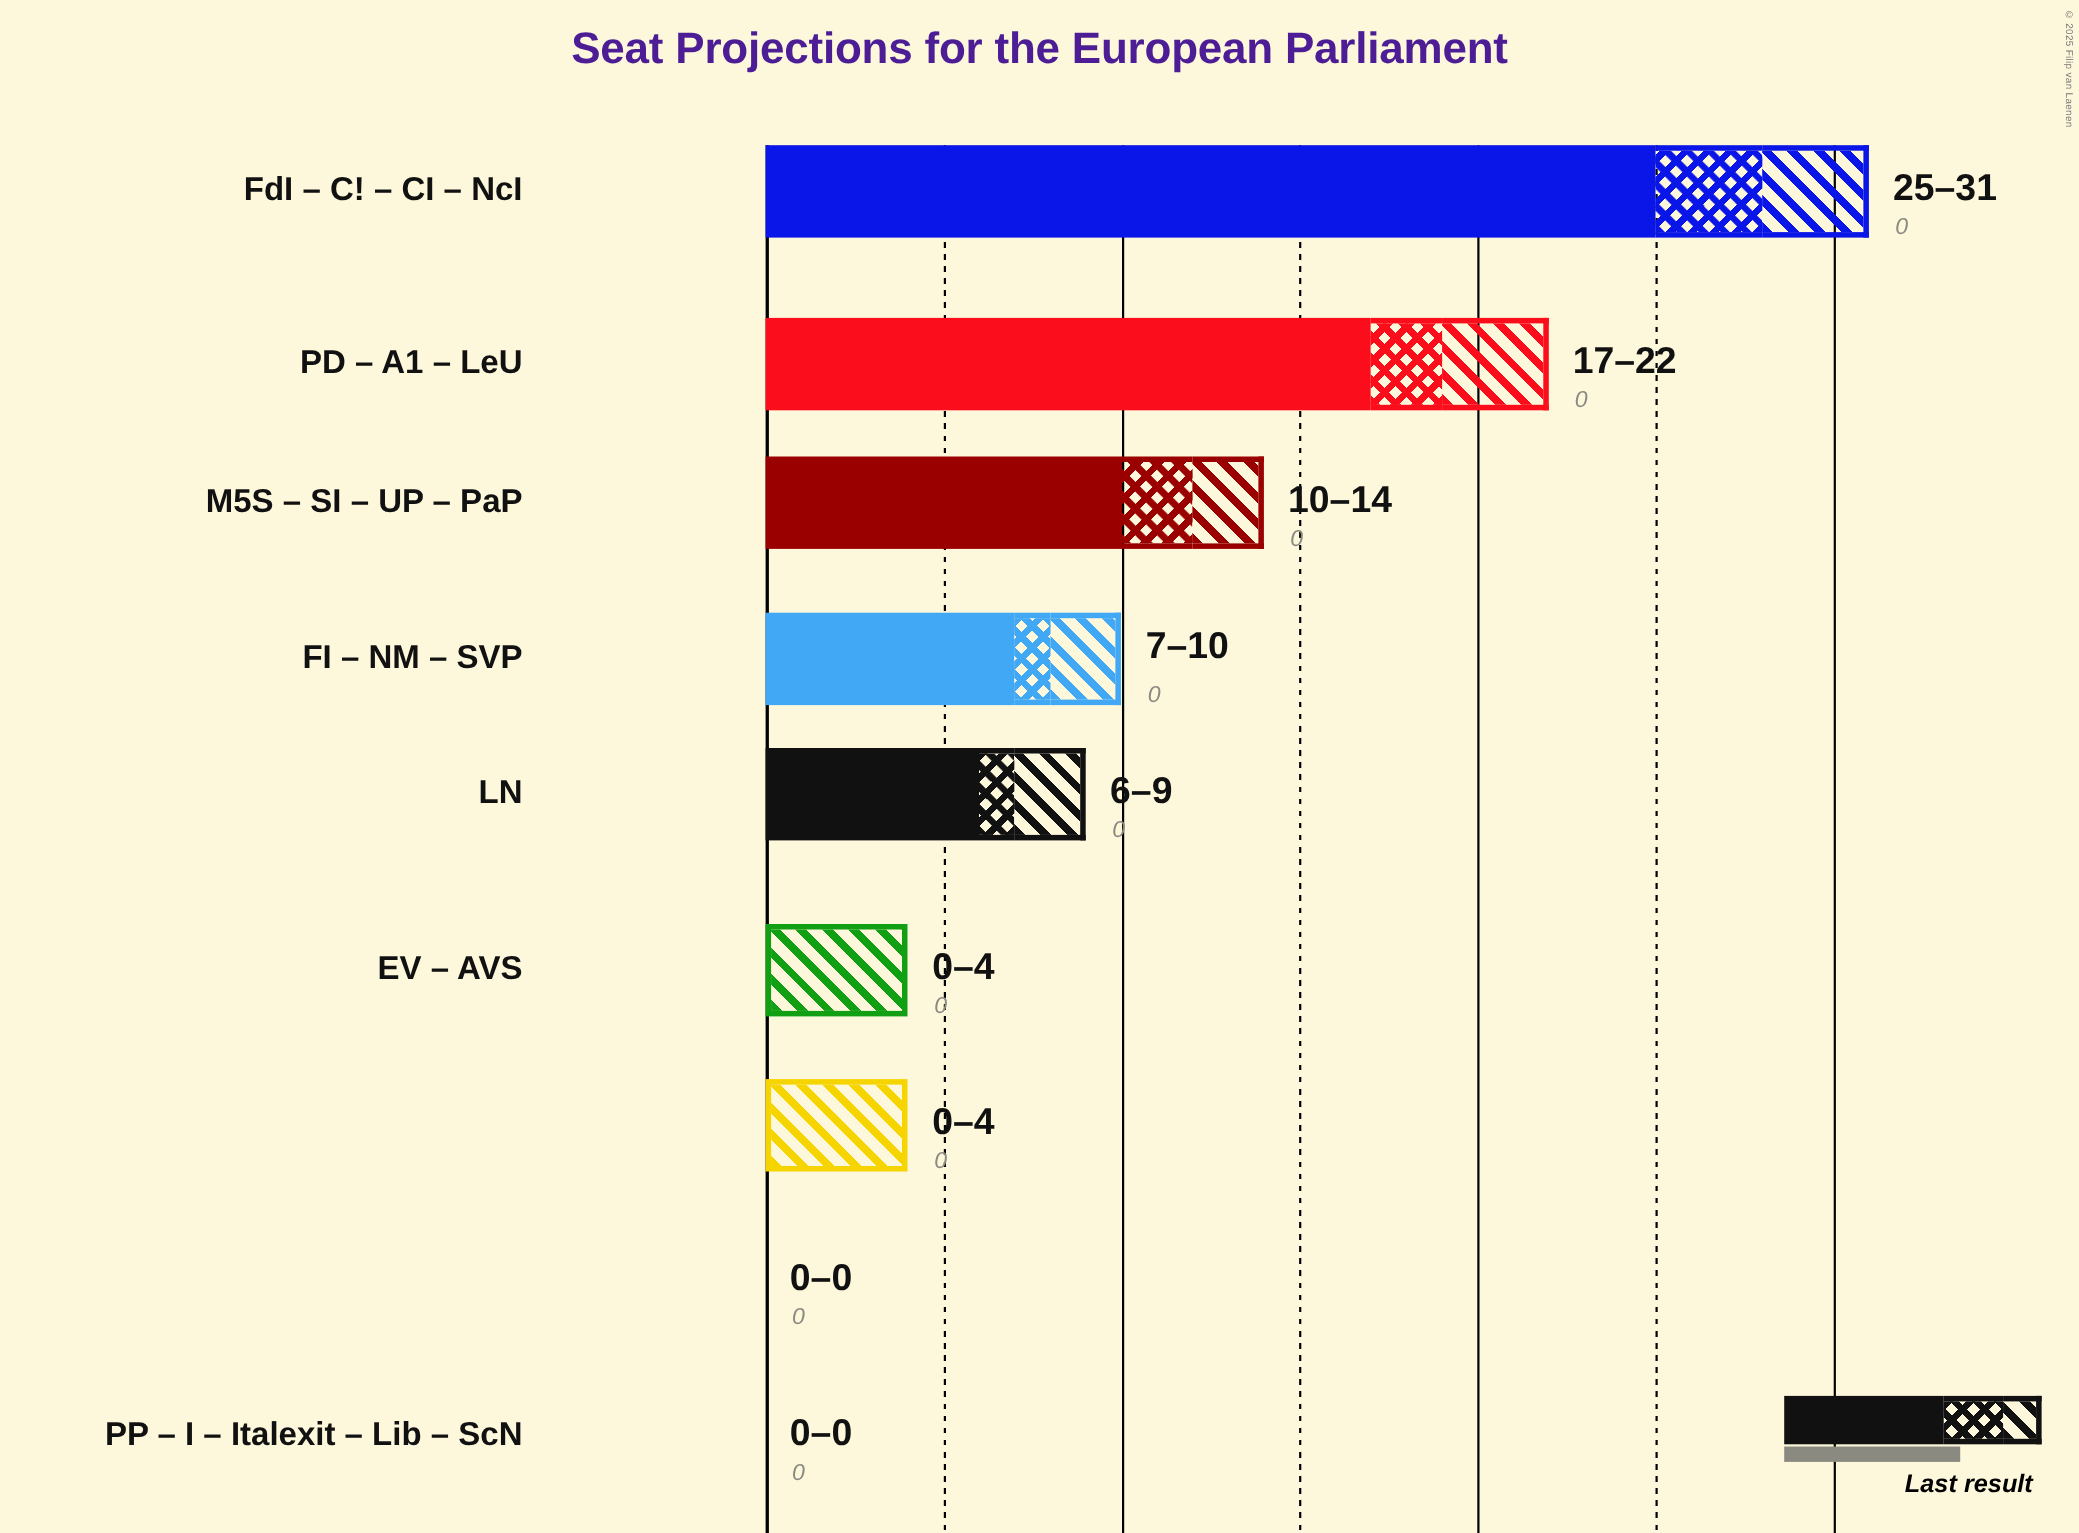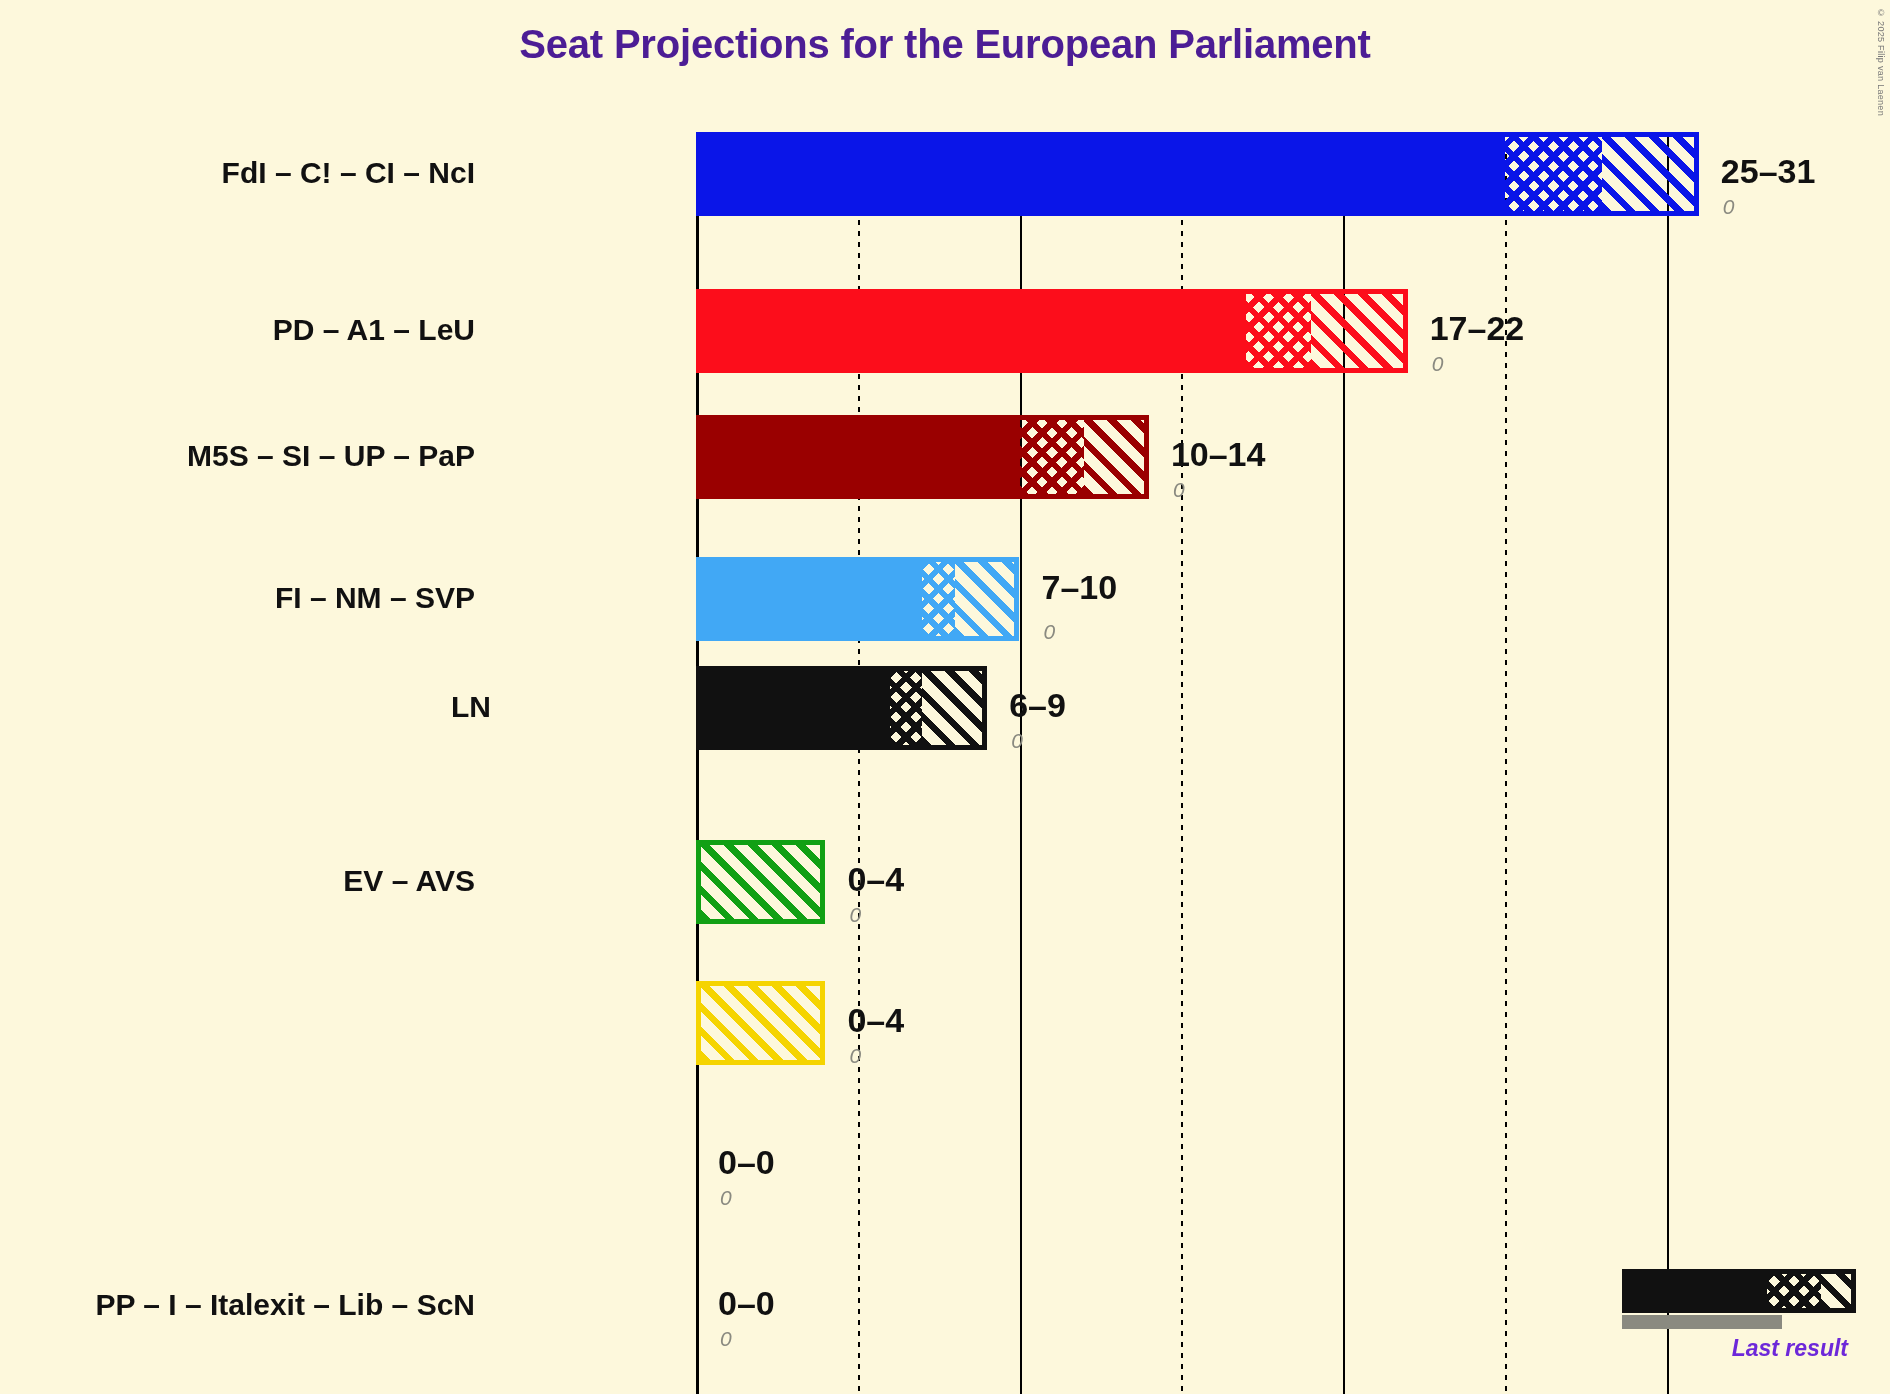--- a/index.html
+++ b/index.html
@@ -166,21 +166,21 @@
     width: 160px;
     background: #8a8a80;
     margin-left: auto;
     margin-right: 74px;
     margin-top: 2px;
   }
   .legend-last-label {
     font-size: 23px;
     font-style: italic;
     font-weight: bold;
-    color: #6d28d9;
+    color: #000000;
     margin-top: 6px;
     margin-right: 8px;
   }
 </style>
 </head>
 <body>
 
 <div id="chart-root">
 
   <div class="title">Seat Projections for the European Parliament</div>
@@ -227,21 +227,21 @@
       <div class="row" style="top: 556.5px; height: 84px;">
         <div class="row-label" style="top: 26px;">FI – NM – SVP</div>
         <div class="bar" style="left: 696px; width: 323.5px;">
           <div class="seg seg-solid" style="left: 0px; width: 226.45px; background: rgb(65, 168, 245);"></div>
           <div class="seg seg-cross" style="left: 226.45px; width: 32.35px; border-color: rgb(65, 168, 245); background-image: repeating-linear-gradient(45deg, rgb(65, 168, 245) 0px, rgb(65, 168, 245) 6px, transparent 6px, transparent 14px), repeating-linear-gradient(-45deg, rgb(65, 168, 245) 0px, rgb(65, 168, 245) 6px, transparent 6px, transparent 14px);"></div>
           <div class="seg seg-hatch" style="left: 258.8px; width: 64.7px; border-color: rgb(65, 168, 245); background-image: repeating-linear-gradient(45deg, rgb(65, 168, 245) 0px, rgb(65, 168, 245) 7px, transparent 7px, transparent 17px);"></div>
         </div>
         <div class="value-range" style="left: 1041.5px; top: 13px;">7–10</div>
         <div class="value-last" style="left: 1043.5px; top: 64px;">0</div>
       </div>
-      <div class="row" style="top: 666px; height: 84px; padding-left: 16px;">
+      <div class="row" style="top: 680px; height: 84px;">
         <div class="row-label" style="top: 26px;">LN</div>
         <div class="bar" style="left: 696px; width: 291.15px;">
           <div class="seg seg-solid" style="left: 0px; width: 194.1px; background: rgb(17, 17, 17);"></div>
           <div class="seg seg-cross" style="left: 194.1px; width: 32.35px; border-color: rgb(17, 17, 17); background-image: repeating-linear-gradient(45deg, rgb(17, 17, 17) 0px, rgb(17, 17, 17) 6px, transparent 6px, transparent 14px), repeating-linear-gradient(-45deg, rgb(17, 17, 17) 0px, rgb(17, 17, 17) 6px, transparent 6px, transparent 14px);"></div>
           <div class="seg seg-hatch" style="left: 226.45px; width: 64.7px; border-color: rgb(17, 17, 17); background-image: repeating-linear-gradient(45deg, rgb(17, 17, 17) 0px, rgb(17, 17, 17) 7px, transparent 7px, transparent 17px);"></div>
         </div>
         <div class="value-range" style="left: 1009.15px; top: 22px;">6–9</div>
         <div class="value-last" style="left: 1011.15px; top: 64px;">0</div>
       </div>
       <div class="row" style="top: 839.5px; height: 84px;">

